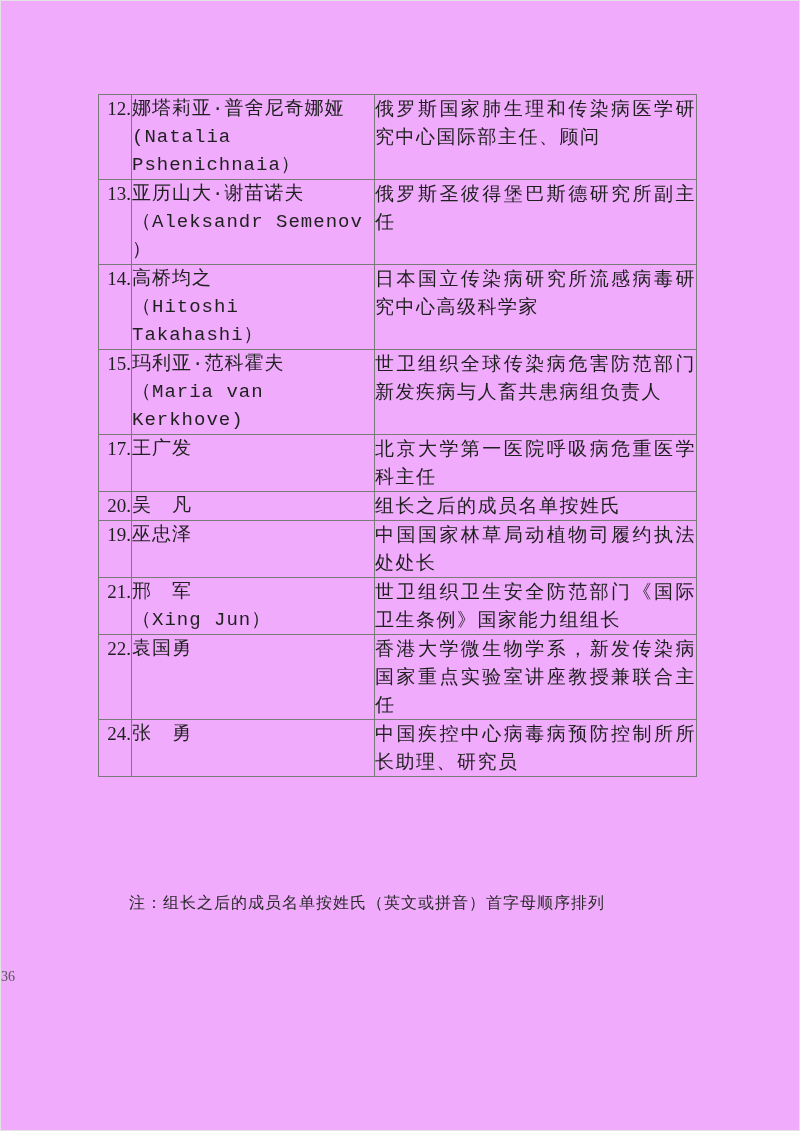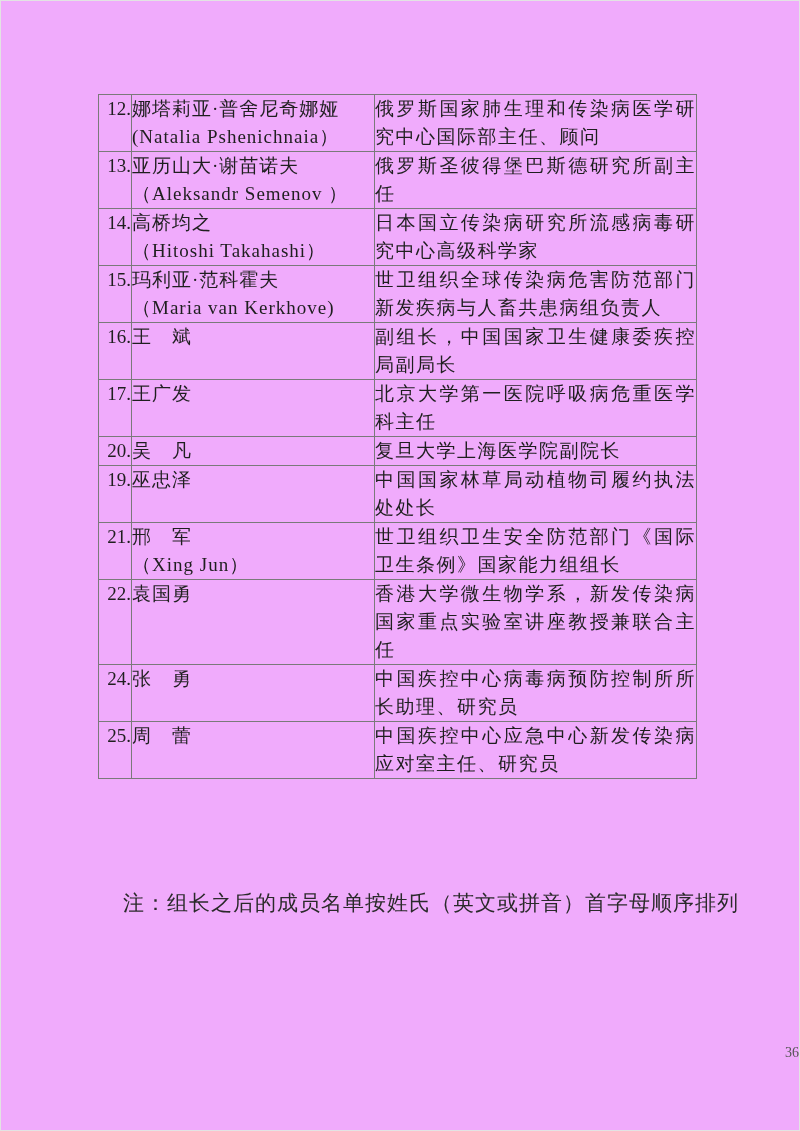--- a/index.html
+++ b/index.html
@@ -36,42 +36,43 @@
   }
   td.cell-num {
     text-align: right;
     padding: 0 2px 0 0;
     letter-spacing: 0;
   }
   td.cell-name {
     padding: 0 4px 0 6px;
     white-space: pre-line;
     letter-spacing: 1px;
+    font-family: Liberation Mono, monospace;
   }
   td.cell-desc {
     padding: 0 6px 1px 10px;
     text-align: justify;
     text-justify: inter-ideograph;
     letter-spacing: 1.5px;
   }
   .footnote {
     position: absolute;
-    left: 122px;
+    left: 128px;
     top: 891px;
-    font-size: 21px;
+    font-size: 16px;
     line-height: 22px;
     letter-spacing: 1px;
     color: #2a2a2a;
   }
   .page-number {
     position: absolute;
     left: 0;
-    top: 1044px;
+    top: 968px;
     width: 100%;
-    text-align: right;
+    text-align: left;
     font-size: 14px;
     color: #555555;
   }
 </style>
 </head>
 <body>
 
 <div class="sheet">
 
   <table class="members">
@@ -99,33 +100,28 @@
 （Hitoshi Takahashi）</td>
         <td class="cell-desc">日本国立传染病研究所流感病毒研究中心高级科学家</td>
       </tr>
       <tr>
         <td class="cell-num">15.</td>
         <td class="cell-name">玛利亚·范科霍夫
 （Maria van Kerkhove)</td>
         <td class="cell-desc">世卫组织全球传染病危害防范部门新发疾病与人畜共患病组负责人</td>
       </tr>
       <tr>
-        <td class="cell-num">16.</td>
-        <td class="cell-name">王　斌</td>
-        <td class="cell-desc">副组长，中国国家卫生健康委疾控局副局长</td>
-      </tr>
-      <tr>
         <td class="cell-num">17.</td>
         <td class="cell-name">王广发</td>
         <td class="cell-desc">北京大学第一医院呼吸病危重医学科主任</td>
       </tr>
       <tr>
         <td class="cell-num">20.</td>
         <td class="cell-name">吴　凡</td>
-        <td class="cell-desc">复旦大学上海医学院副院长</td>
+        <td class="cell-desc">组长之后的成员名单按姓氏</td>
       </tr>
       <tr>
         <td class="cell-num">19.</td>
         <td class="cell-name">巫忠泽</td>
         <td class="cell-desc">中国国家林草局动植物司履约执法处处长</td>
       </tr>
       <tr>
         <td class="cell-num">21.</td>
         <td class="cell-name">邢　军
 （Xing Jun）</td>
@@ -134,25 +130,20 @@
       <tr>
         <td class="cell-num">22.</td>
         <td class="cell-name">袁国勇</td>
         <td class="cell-desc">香港大学微生物学系，新发传染病国家重点实验室讲座教授兼联合主任</td>
       </tr>
       <tr>
         <td class="cell-num">24.</td>
         <td class="cell-name">张　勇</td>
         <td class="cell-desc">中国疾控中心病毒病预防控制所所长助理、研究员</td>
       </tr>
-      <tr>
-        <td class="cell-num">25.</td>
-        <td class="cell-name">周　蕾</td>
-        <td class="cell-desc">中国疾控中心应急中心新发传染病应对室主任、研究员</td>
-      </tr>
     </tbody>
   </table>
 
   <div class="footnote">注：组长之后的成员名单按姓氏（英文或拼音）首字母顺序排列</div>
 
   <div class="page-number">36</div>
 
 </div>
 
 </body></html>

